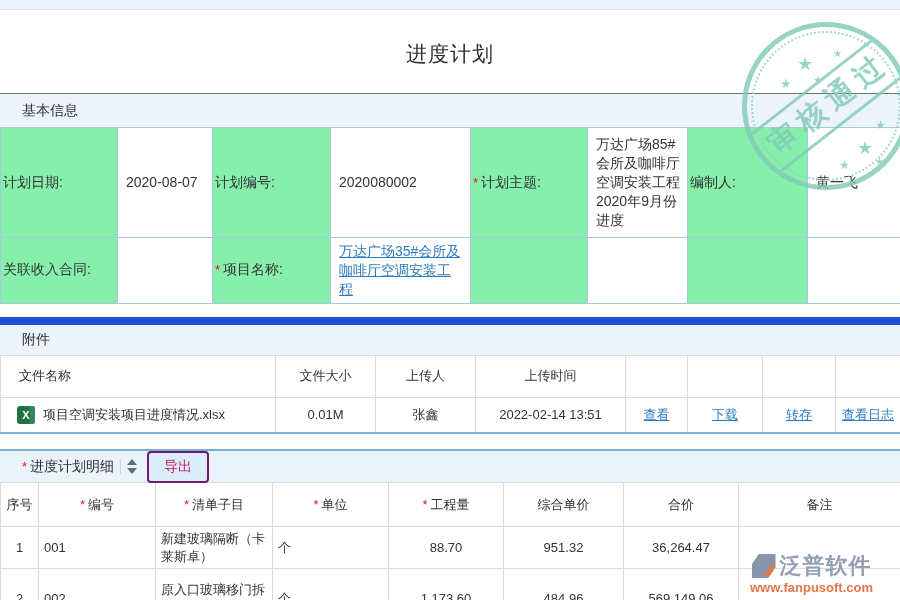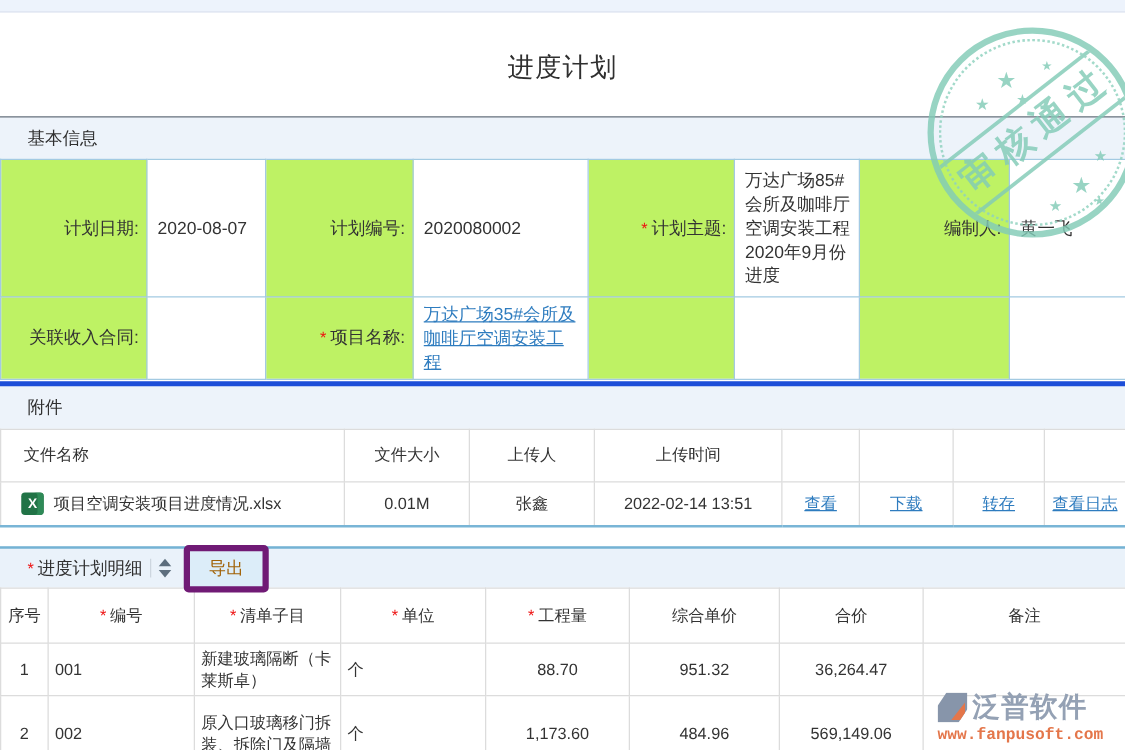--- a/index.html
+++ b/index.html
@@ -6,37 +6,37 @@
   html,body { background:#fff; }
   body { font-family:"Liberation Sans","DejaVu Sans",sans-serif; color:#333; }
   .screen { position:relative; width:900px; height:600px; background:#fff; overflow:hidden; }
 
   .topbar { height:10px; background:#edf3fc; border-bottom:1px solid #dde4ef; }
 
   .page-title { margin-top:30px; height:26px; text-align:center; font-size:21px; font-weight:normal; color:#2f2f2f; letter-spacing:1px; }
 
   .section-bar { height:34px; background:#edf3fa; display:flex; align-items:center; padding-left:22px; font-size:14px; color:#2f2f2f; }
   .section-bar.basic { margin-top:27px; border-top:1px solid #68737d; }
-  .section-bar.attach { margin-top:1px; border-top:4px solid #1d4ed8; height:38px; }
+  .section-bar.attach { margin-top:13px; border-top:8px solid #1d4ed8; height:38px; }
   .section-bar.detail-bar { margin-top:15px; border-top:2px solid #74b2d4; height:33px; background:#eaf2fa; }
 
   table { border-collapse:collapse; table-layout:fixed; width:900px; }
 
   
   .basic-table td { border:1px solid #a3cae2; font-size:14px; vertical-align:middle; }
-  .basic-table .lbl { background:#bef264; text-align:right; padding:4px 6px 4px 2px; color:#333; }
+  .basic-table .lbl { background:#86efac; text-align:left; padding:4px 6px 4px 2px; color:#333; }
   .basic-table .val { background:#fff; text-align:left; padding:4px 6px 4px 8px; line-height:1.35; }
   .basic-table tr.r1 { height:110px; }
   .basic-table tr.r2 { height:58px; }
   .req { color:#ee1111; margin-right:3px; font-size:13px; }
   a.link { color:#2e7cbf; text-decoration:underline; cursor:pointer; }
 
   
   .btn-upload { margin-left:12px; padding:7px 16px; background:#e9eff6; border:1px solid #d5e1ed; border-radius:4px; color:#a5c8e4; font-size:14px; cursor:pointer; }
-  .btn-export { margin-left:10px; padding:5px 15px; background:#dcedf9; border:5px solid #701a75; border-radius:4px; color:#a16207; font-size:14px; cursor:pointer; }
+  .btn-export { margin-left:10px; padding:5px 15px; background:#dcedf9; border:2px solid #701a75; border-radius:4px; color:#be185d; font-size:14px; cursor:pointer; }
 
   
   .file-table td { border:1px solid #dcdcdc; font-size:13px; color:#333; vertical-align:middle; }
   .file-table tr.hdr { height:42px; }
   .file-table tr.frow { height:36px; }
   .file-table tr.frow td { border-bottom:2px solid #79b5d6; }
   .cell-center { text-align:center; }
   .file-name { display:flex; align-items:center; padding-left:16px; }
   .excel-icon { flex:0 0 auto; width:18px; height:18px; background:#217346; border-radius:3px; color:#fff; font-weight:bold; font-size:11px; display:flex; align-items:center; justify-content:center; margin-right:8px; box-shadow:inset -5px 0 0 #2e8a57; }
   .hdr-name { padding-left:18px; }
@@ -56,21 +56,21 @@
   
   .stamp { position:absolute; left:742px; top:22px; width:168px; height:168px; border:5px solid #82cbb7; border-radius:50%; opacity:0.82; z-index:20; pointer-events:none; }
   .stamp-clip { position:absolute; inset:0; border-radius:50%; overflow:hidden; }
   .stamp-dotted { position:absolute; inset:4px; border:2px dotted #8fd2bf; border-radius:50%; }
   .stamp-band { position:absolute; top:50%; left:50%; width:210px; transform:translate(-50%,-50%) rotate(-38deg); display:flex; flex-direction:column; align-items:center; }
   .stamp-line { width:100%; height:3px; background:#82cbb7; }
   .stamp-text { font-size:29px; font-weight:bold; color:#82cbb7; letter-spacing:7px; padding:2px 0 2px 7px; white-space:nowrap; }
   .star { position:absolute; color:#82cbb7; line-height:1; }
 
   
-  .vendor { position:absolute; left:750px; top:551px; z-index:15; display:flex; flex-direction:column; align-items:flex-start;font-family:Liberation Mono, monospace; }
+  .vendor { position:absolute; left:750px; top:551px; z-index:15; display:flex; flex-direction:column; align-items:center; }
   .vendor-top { display:flex; align-items:center; gap:4px; }
   .vendor-icon { width:24px; height:24px; background:#8795aa; clip-path:polygon(30% 0,100% 0,100% 55%,70% 100%,0 100%,0 45%); position:relative; }
   .vendor-icon span { position:absolute; right:2px; bottom:2px; width:0; height:0; border-left:11px solid transparent; border-bottom:14px solid #e4764a; }
   .vendor-name { font-size:22px; font-weight:bold; color:#94a1b4; letter-spacing:1px; }
   .vendor-url { font-size:13px; font-weight:bold; color:#e4764a; margin-top:-1px; }
 </style>
 </head>
 <body>
 
 <div class="screen">

